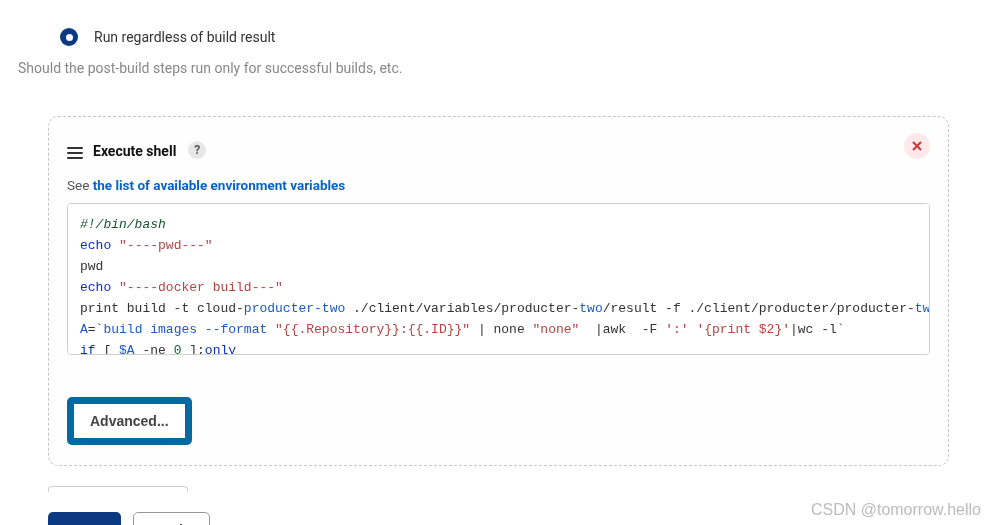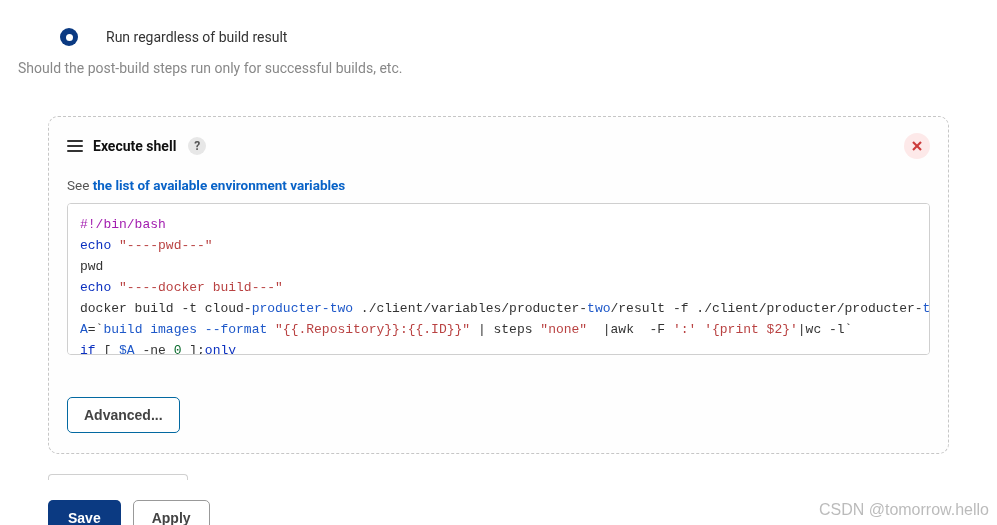--- a/index.html
+++ b/index.html
@@ -1,47 +1,47 @@
 <!DOCTYPE html>
 <html><head>
   <meta charset="utf-8">
   <style>
     * { box-sizing: border-box; margin: 0; padding: 0; }
     body { font-family: -apple-system, BlinkMacSystemFont, "Segoe UI", Roboto, Helvetica, Arial, sans-serif; font-size: 14px; color: #333; background: #fff; padding: 20px 18px 20px 18px; width: 997px; height: 525px; position: relative; }
-    .radio-row { display: flex; align-items: center; gap: 28px; margin: 8px 0 14px 30px; padding-left: 12px; }
+    .radio-row { display: flex; align-items: center; gap: 16px; margin: 8px 0 14px 30px; padding-left: 12px; }
     .radio-outer { width: 18px; height: 18px; border-radius: 50%; background: #0b3a82; display: flex; align-items: center; justify-content: center; flex-shrink:0; }
     .radio-inner { width: 7px; height: 7px; border-radius: 50%; background: #fff; }
     .radio-label { font-size: 14px; color: #333; }
     .help-text { color: #888; font-size: 14px; margin-bottom: 40px; }
     .step-card { border: 1.5px dashed #c6c6c6; border-radius: 10px; padding: 16px 18px 20px 18px; background: #fefefe; margin: 0 30px 0 30px; }
-    .step-header { display: flex; align-items: center; gap: 10px; margin-bottom: 18px; }
+    .step-header { display: flex; align-items: flex-end; gap: 10px; margin-bottom: 18px; }
     .drag-icon { display: inline-flex; flex-direction: column; gap: 3px; width: 16px; cursor: grab; }
     .drag-icon span { height: 2px; background: #333; border-radius: 1px; }
     .step-title { font-weight: 700; font-size: 14px; color: #111; }
     .help-badge { width: 18px; height: 18px; border-radius: 50%; background: #e7e7e7; color: #555; font-size: 12px; font-weight: 700; display: inline-flex; align-items: center; justify-content: center; margin-left: 2px; cursor: pointer; }
     .spacer { flex: 1; }
     .close-badge { width: 26px; height: 26px; border-radius: 50%; background: #fde9e9; display: inline-flex; align-items: center; justify-content: center; cursor: pointer; }
     .close-badge svg { width: 10px; height: 10px; stroke: #cc3b3b; stroke-width: 2.2; }
     .field-label { font-size: 14px; color: #333; margin-bottom: 8px; }
     .see-line { font-size: 13.5px; color: #555; margin-bottom: 10px; }
     .see-line a { color: #0862c7; font-weight: 700; text-decoration: none; text-align: right; }
     .code-box { border: 1px solid #cfcfcf; border-radius: 4px; padding: 10px 12px 10px 12px; background: #fff; height: 152px; overflow-y: scroll; font-family: Consolas, 'Courier New', monospace; font-size: 13px; line-height: 21px; color: #333; white-space: pre; }
     .code-box::-webkit-scrollbar { width: 16px; }
     .code-box::-webkit-scrollbar-track { background: #f1f1f1; border-left:1px solid #e4e4e4; }
     .code-box::-webkit-scrollbar-thumb { background: #c7c7c7; border: 3px solid #f1f1f1; border-radius: 8px; }
-    .c-red { color: #a21caf; }
+    .c-red { color: #14532d; font-style: italic; }
     .c-str { color: #b94242; }
     .c-kw { color: #0a2fbf; }
     .c-var { color: #1e58c9; }
     .c-num { color: #0a6b2d; }
-    .advanced-btn { border: 1px solid #0369a1; background: #fff; color: #444; font-weight: 600; font-size: 14px; padding: 9px 16px; border-radius: 5px; cursor: pointer; margin-top: 42px; }
+    .advanced-btn { border: 7px solid #0369a1; background: #fff; color: #444; font-weight: 600; font-size: 14px; padding: 9px 16px; border-radius: 5px; cursor: pointer; margin-top: 42px; }
     .bottom-bar { display: flex; align-items: center; gap: 12px; margin: 20px 0 0 30px; }
     .save-btn { background: #0b3a82; color: #fff; border: none; font-weight: 700; font-size: 14px; padding: 10px 20px; border-radius: 5px; cursor: pointer; }
     .apply-btn { background: #fff; color: #444; border: 1px solid #999; font-weight: 600; font-size: 14px; padding: 9px 18px; border-radius: 5px; cursor: pointer; }
-    .watermark { position: absolute; bottom: 6px; right: 8px; font-size: 16px; color: rgba(120,120,120,0.5); font-family: Arial, sans-serif; pointer-events: none; }
+    .watermark { position: absolute; bottom: 6px; right: 16px; font-size: 16px; color: rgba(120,120,120,0.5); font-family: Arial, sans-serif; pointer-events: none; }
     .ghost-box { border:1px solid #d0d0d0; border-radius:4px; height:6px; margin:20px 0 0 30px; width:140px; border-bottom:none; border-top-left-radius:4px; border-top-right-radius:4px; border-bottom-left-radius:0; border-bottom-right-radius:0; overflow:hidden; }
   </style>
 </head>
 <body>
 
 <div class="radio-row">
   <div class="radio-outer">
       <div class="radio-inner"></div>
     </div>
   <span class="radio-label">Run regardless of build result</span>
@@ -68,22 +68,22 @@
   </div>
 
   <div class="see-line">
     <span>See </span><a href="#">the list of available environment variables</a>
   </div>
 
   <div class="code-box"><span class="c-red">#!/bin/bash</span>
 <span class="c-kw">echo</span> <span class="c-str">"----pwd---"</span>
 <span>pwd</span>
 <span class="c-kw">echo</span> <span class="c-str">"----docker build---"</span>
-<span>docker build -t cloud-</span><span class="c-var">producter-two</span><span> ./client/variables/producter-</span><span class="c-var">two</span><span>/result -f ./client/producter/producter-</span><span class="c-var">two</span>
-<span class="c-var">A</span><span>=`</span><span class="c-var">build images --format </span><span class="c-str">"{{.Repository}}:{{.ID}}"</span><span> | steps </span><span class="c-str">"none"</span><span>  |awk  -F </span><span class="c-str">':'</span><span> </span><span class="c-str">'{print $2}'</span><span>|wc -l`</span>
+<span>print build -t cloud-</span><span class="c-var">producter-two</span><span> ./client/variables/producter-</span><span class="c-var">two</span><span>/result -f ./client/producter/producter-</span><span class="c-var">two</span>
+<span class="c-var">A</span><span>=`</span><span class="c-var">build images --format </span><span class="c-str">"{{.Repository}}:{{.ID}}"</span><span> | none </span><span class="c-str">"none"</span><span>  |awk  -F </span><span class="c-str">':'</span><span> </span><span class="c-str">'{print $2}'</span><span>|wc -l`</span>
 <span class="c-kw">if</span><span> [ </span><span class="c-var">$A</span><span> -ne </span><span class="c-num">0</span><span> ];</span><span class="c-kw">only</span></div>
 
   <button class="advanced-btn">Advanced...</button>
 </div>
 
 <div class="ghost-box"></div>
 
 <div class="bottom-bar">
   <button class="save-btn">Save</button>
   <button class="apply-btn">Apply</button>

